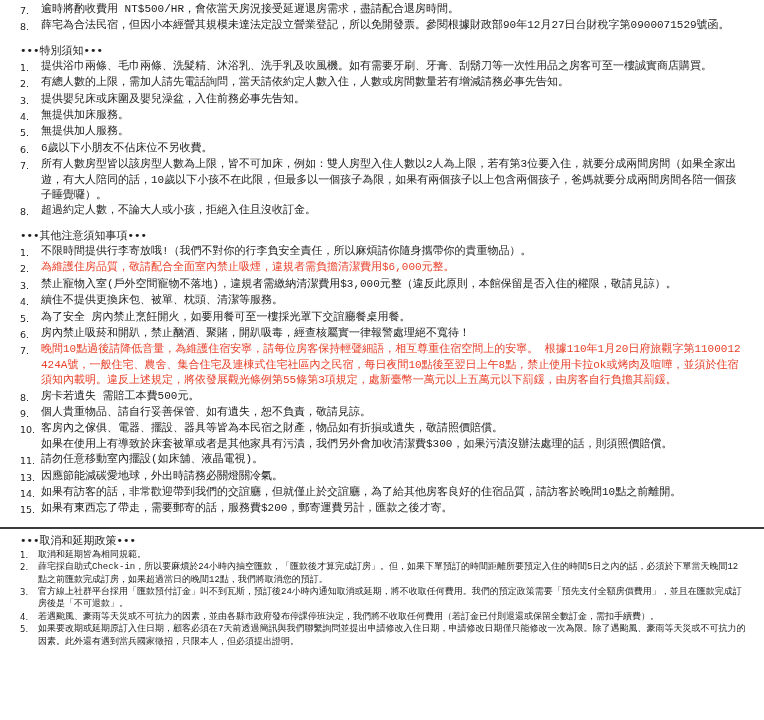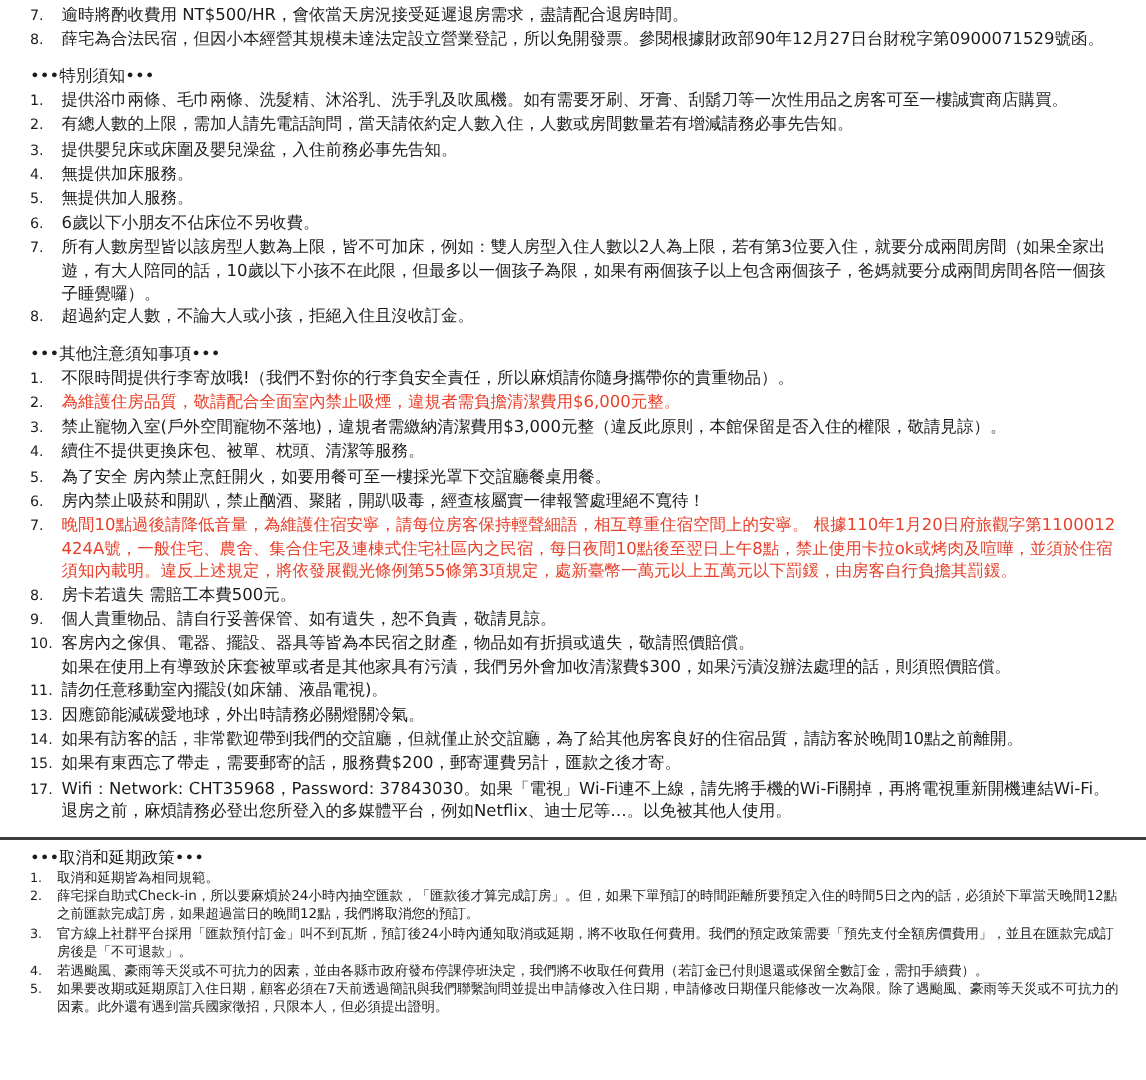--- a/index.html
+++ b/index.html
@@ -25,20 +25,21 @@
   .num {
     flex: none;
     width: 21px;
     font-size: 9.5px;
     padding-top: 1px;
   }
   .txt {
     flex: 1;
     white-space: pre-wrap;
     word-break: break-all;
+    font-family: Liberation Mono, monospace;
   }
   .section-title {
     font-weight: normal;
     margin-top: 7px;
     line-height: 17px;
   }
   .red { color: #e8402a; }
   .divider {
     border-top: 2px solid #3c3c3c;
     margin: 9px -18px 3px -20px;
@@ -146,24 +147,20 @@
     <span class="txt">因應節能減碳愛地球，外出時請務必關燈關冷氣。</span>
   </div>
   <div class="item">
     <span class="num">14.</span>
     <span class="txt">如果有訪客的話，非常歡迎帶到我們的交誼廳，但就僅止於交誼廳，為了給其他房客良好的住宿品質，請訪客於晚間10點之前離開。</span>
   </div>
   <div class="item">
     <span class="num">15.</span>
     <span class="txt">如果有東西忘了帶走，需要郵寄的話，服務費$200，郵寄運費另計，匯款之後才寄。</span>
   </div>
-  <div class="item">
-    <span class="num">17.</span>
-    <span class="txt">Wifi：Network: CHT35968，Password: 37843030。如果「電視」Wi-Fi連不上線，請先將手機的Wi-Fi關掉，再將電視重新開機連結Wi-Fi。退房之前，麻煩請務必登出您所登入的多媒體平台，例如Netflix、迪士尼等…。以免被其他人使用。</span>
-  </div>
 
   <div class="divider"></div>
 
   <div class="section-title" style="margin-top:2px;">•••取消和延期政策•••</div>
   <div class="small-list">
     <div class="item">
       <span class="num">1.</span>
       <span class="txt">取消和延期皆為相同規範。</span>
     </div>
     <div class="item">

